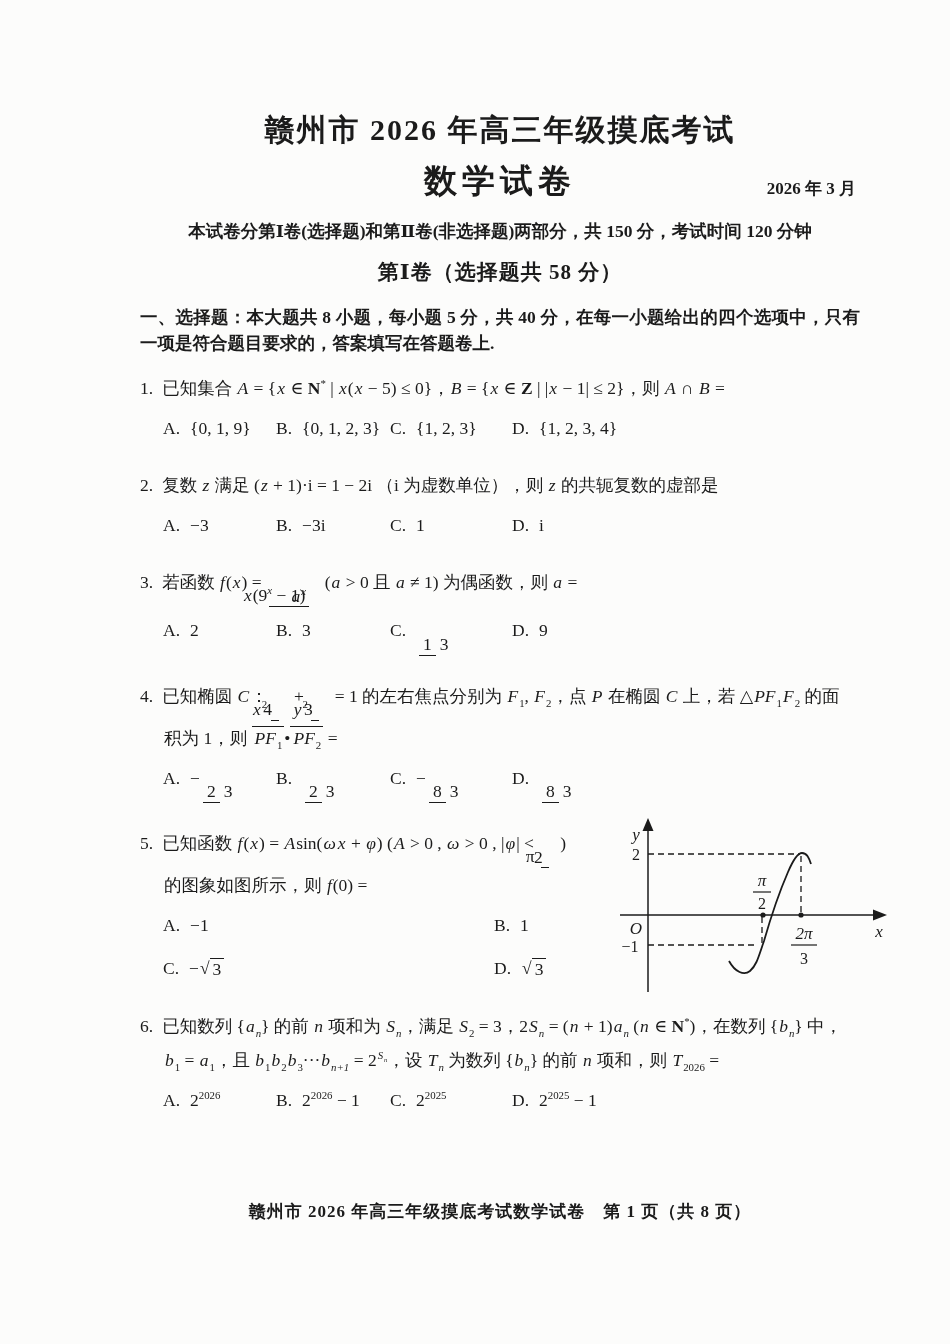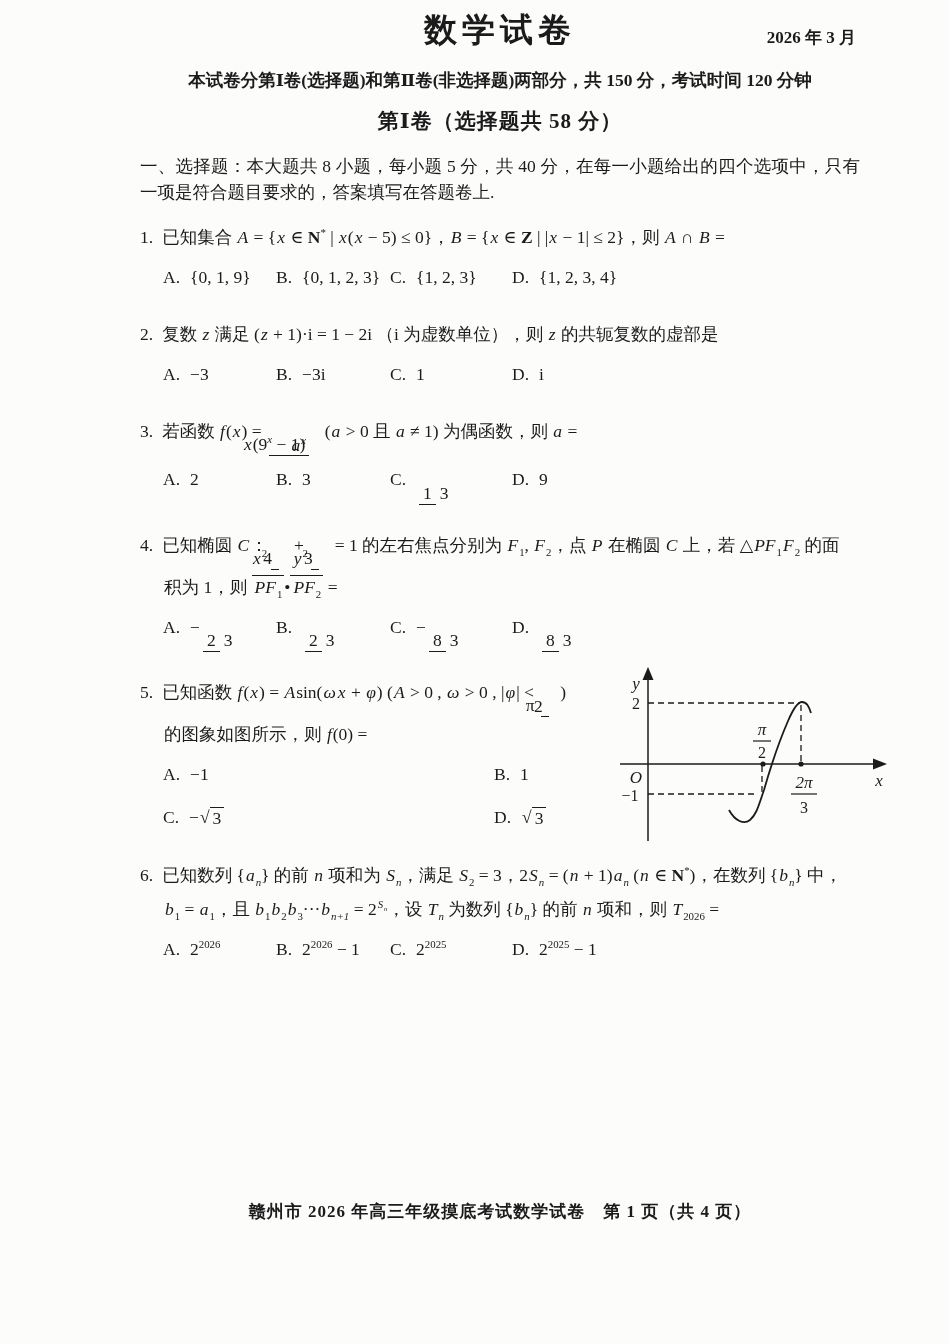--- a/index.html
+++ b/index.html
@@ -6,21 +6,21 @@
   body{width:950px;height:1344px;background:#e9e9e9;}
   .page{position:relative;width:950px;height:1344px;background:#fcfcfb;overflow:hidden;
         font-family:"Liberation Serif","DejaVu Serif",serif;color:#1b1b1b;}
   .content{position:absolute;left:140px;right:90px;top:0;}
   h1.title{margin:110px 0 0;text-align:center;font-size:30px;font-weight:bold;letter-spacing:2px;}
   .subrow{position:relative;margin-top:8px;height:46px;}
   .subrow h2{margin:0;text-align:center;font-size:33px;font-weight:bold;letter-spacing:5px;}
   .date{position:absolute;right:4px;bottom:5px;font-size:17px;font-weight:bold;}
   .info{margin:14px 0 0;text-align:center;font-size:17.5px;font-weight:bold;}
   .section{margin:15px 0 0;text-align:center;font-size:21px;font-weight:bold;letter-spacing:1px;}
-  .instructions{margin:18px 0 0;font-size:17.5px;font-weight:normal;line-height:1.5;text-align:justify;}
+  .instructions{margin:18px 0 0;font-size:17.5px;font-weight:bold;line-height:1.5;text-align:justify;}
   #questions{margin-top:4px;}
   .question{margin-top:23px;}
   .question:first-child{margin-top:14px;}
   .stem-line{font-size:17.5px;line-height:1.95;}
   .stem-line.first{padding-left:30px;text-indent:-30px;}
   .stem-line.cont{padding-left:24px;}
   .qnum{margin-right:9px;}
   .opt-row{display:flex;margin:7px 0 0 23px;font-size:17.5px;align-items:flex-start;line-height:1.9;}
   .opt{display:inline-flex;align-items:flex-start;}
   .opt:nth-child(1){width:113px;}
@@ -56,20 +56,21 @@
   .fi{font:italic 17px "Liberation Serif","DejaVu Serif",serif;fill:#1b1b1b;}
   .fn{font:16px "Liberation Serif","DejaVu Serif",serif;fill:#1b1b1b;}
   .q-footer{position:absolute;left:140px;right:90px;top:1200px;text-align:center;
             font-size:17px;font-weight:bold;letter-spacing:1px;}
 </style>
 </head>
 <body>
 
 <div class="page">
   <div class="content">
+    <h1 class="title">赣州市 2026 年高三年级摸底考试</h1>
     <div class="subrow">
       <h2>数学试卷</h2>
       <span class="date">2026 年 3 月</span>
     </div>
     <p class="info">本试卷分第Ⅰ卷(选择题)和第Ⅱ卷(非选择题)两部分，共 150 分，考试时间 120 分钟</p>
     <h3 class="section">第Ⅰ卷（选择题共 58 分）</h3>
     <p class="instructions">一、选择题：本大题共 8 小题，每小题 5 分，共 40 分，在每一小题给出的四个选项中，只有一项是符合题目要求的，答案填写在答题卷上.</p>
     <div id="questions">
         <div class="question">
           <div class="stem-line first"><span class="qnum">1.</span>已知集合 <span class="tv">A</span> = {<span class="tv">x</span> ∈ <span class="tbv">N</span><sup>*</sup> | <span class="tv">x</span>(<span class="tv">x</span> − 5) ≤ 0}，<span class="tv">B</span> = {<span class="tv">x</span> ∈ <span class="tbv">Z</span> | |<span class="tv">x</span> − 1| ≤ 2}，则 <span class="tv">A</span> ∩ <span class="tv">B</span> =</div>
@@ -253,14 +254,14 @@
             </span>
             <span class="opt">
               <span class="opt-label">D.</span>
               <span class="opt-content">2<sup>2025</sup> − 1</span>
             </span>
           </div>
         </div>
       </div>
   </div>
 
-  <div class="q-footer">赣州市 2026 年高三年级摸底考试数学试卷　第 1 页（共 4 页）</div>
+  <div class="q-footer">赣州市 2026 年高三年级摸底考试数学试卷　第 1 页（共 8 页）</div>
 </div>
 
 </body></html>

